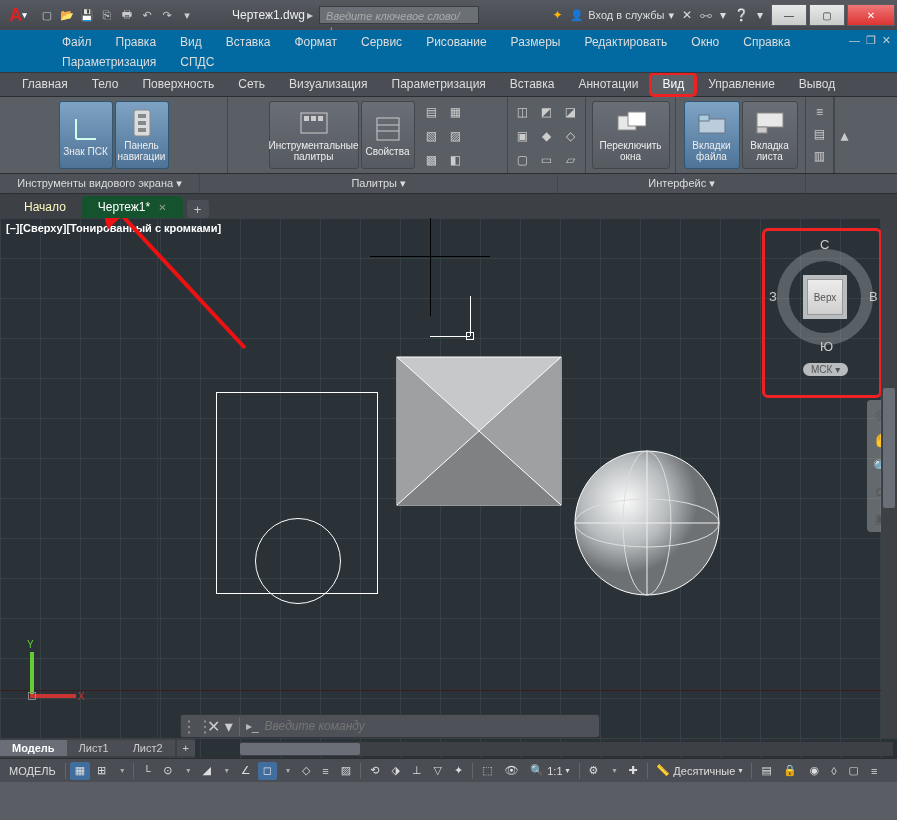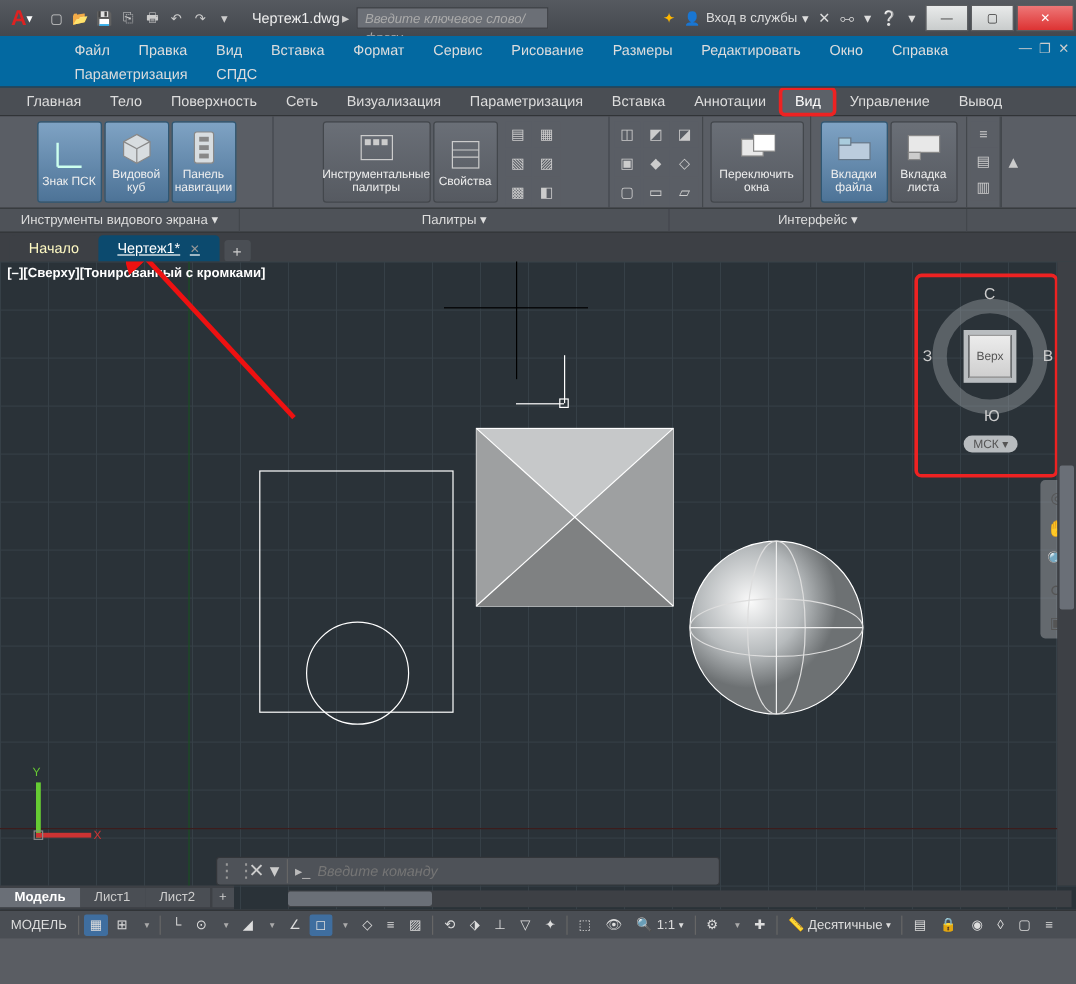--- a/index.html
+++ b/index.html
@@ -3,21 +3,21 @@
 <meta charset="utf-8">
 <style>
   * { box-sizing: border-box; margin: 0; padding: 0; font-family: "Segoe UI", Tahoma, sans-serif; }
   body { width: 897px; height: 820px; background: #5a5d63; overflow: hidden; position: relative; }
 
   
   .titlebar { height: 30px; background: linear-gradient(#565a60, #44484e); display:flex; align-items:center; color:#ddd; font-size:12px; }
   .logo { width:28px; height:22px; margin:0 4px; color:#d22; font-weight:bold; font-size:18px; display:flex; align-items:center; justify-content:center; }
   .qat { display:flex; gap:2px; margin-left:2px; }
   .qat .qbtn { width:18px; height:18px; display:flex; align-items:center; justify-content:center; color:#ccc; font-size:11px; border-radius:2px; }
-  .titletext { margin-left:14px; color:#eee; }
+  .titletext { margin-left:36px; color:#eee; }
   .searchbox { margin-left:6px; background:#6b6f76; border:1px solid #3a3d42; padding:1px 6px; color:#aaa; font-style:italic; font-size:11px; width:160px; height:18px; line-height:16px; }
   .title-right { margin-left:auto; display:flex; align-items:center; gap:8px; padding-right:2px; }
   .signin { color:#ddd; font-size:11px; display:flex; align-items:center; gap:4px; }
   .winbtns { display:flex; gap:2px; }
   .winbtn { width:36px; height:22px; background:linear-gradient(#e8eaea,#c9cccc); border:1px solid #5b5d60; display:flex; align-items:center; justify-content:center; font-size:10px; color:#333; }
   .winbtn.close { background:linear-gradient(#e77,#d33); color:#fff; width:48px; }
 
   
   .menubar { background:#0369a1; padding:2px 10px 0 50px; display:flex; flex-wrap:wrap; gap:0; row-gap:0; color:#ddd; font-size:12px; border-bottom:1px solid #33363a; position:relative;}
   .menubar .mitem { padding:3px 12px; cursor:default; }
@@ -41,21 +41,21 @@
   .smgrid { display:grid; grid-template-columns:repeat(2,22px); grid-auto-rows:22px; gap:2px; }
   .smgrid3 { display:grid; grid-template-columns:repeat(3,22px); grid-auto-rows:22px; gap:2px; }
   .ribbon-collapse { width:20px; display:flex; align-items:center; justify-content:center; color:#ccc; border-left:1px solid #43474c;}
 
   .panel-titles-bar { background:#4e5258; display:flex; color:#ddd; font-size:11px; border-bottom:1px solid #2c2e31;}
   .panel-titles-bar > div { padding:3px 8px; border-right:1px solid #43474c; text-align:center; }
 
   
   .filetabs { background:#3d4045; display:flex; align-items:flex-end; height:24px; padding-left:8px; gap:0; }
   .ftab { padding:4px 16px; font-size:12px; color:#fef9c3; background:#3d4045; border-top-left-radius:4px; border-top-right-radius:4px; position:relative;}
-  .ftab.active { background:#0c4a6e; color:#fff;text-decoration:underline; }
+  .ftab.active { background:#14532d; color:#fff; }
   .ftab .x { margin-left:8px; color:#999; font-size:10px;}
   .ftab-add { width:22px; height:18px; background:#4a4e54; color:#ccc; display:flex; align-items:center; justify-content:center; font-size:13px; margin-left:4px; border-radius:3px;}
 
   
   .canvas-wrap { position:relative; height:540px; background:#2a3238; overflow:hidden; }
   .viewlabel { position:absolute; left:6px; top:4px; font-size:11px; color:#fff; font-weight:bold;}
   
   .grid { position:absolute; inset:0; background-image:
       linear-gradient(#364047 1px, transparent 1px),
       linear-gradient(90deg,#364047 1px, transparent 1px);
@@ -204,31 +204,20 @@
         <div class="bicon">
             <svg width="28" height="28">
               <line x1="4" y1="24" x2="4" y2="4" stroke="#cfe" stroke-width="2"></line>
               <line x1="4" y1="24" x2="24" y2="24" stroke="#cfe" stroke-width="2"></line>
             </svg>
           </div>
         <span>Знак ПСК</span>
       </div>
       <div class="bigbtn active">
         <div class="bicon">
-            <svg width="28" height="28">
-              <polygon points="14,3 25,9 25,21 14,27 3,21 3,9" fill="#d8dde0" stroke="#888"></polygon>
-              <line x1="3" y1="9" x2="14" y2="15" stroke="#888"></line>
-              <line x1="25" y1="9" x2="14" y2="15" stroke="#888"></line>
-              <line x1="14" y1="15" x2="14" y2="27" stroke="#888"></line>
-            </svg>
-          </div>
-        <span>Видовой куб</span>
-      </div>
-      <div class="bigbtn active">
-        <div class="bicon">
             <svg width="22" height="30">
               <rect x="3" y="2" width="16" height="26" rx="2" fill="#d8dde0" stroke="#888"></rect>
               <rect x="7" y="6" width="8" height="4" fill="#888"></rect>
               <rect x="7" y="13" width="8" height="4" fill="#888"></rect>
               <rect x="7" y="20" width="8" height="4" fill="#888"></rect>
             </svg>
           </div>
         <span>Панель навигации</span>
       </div>
     </div>

